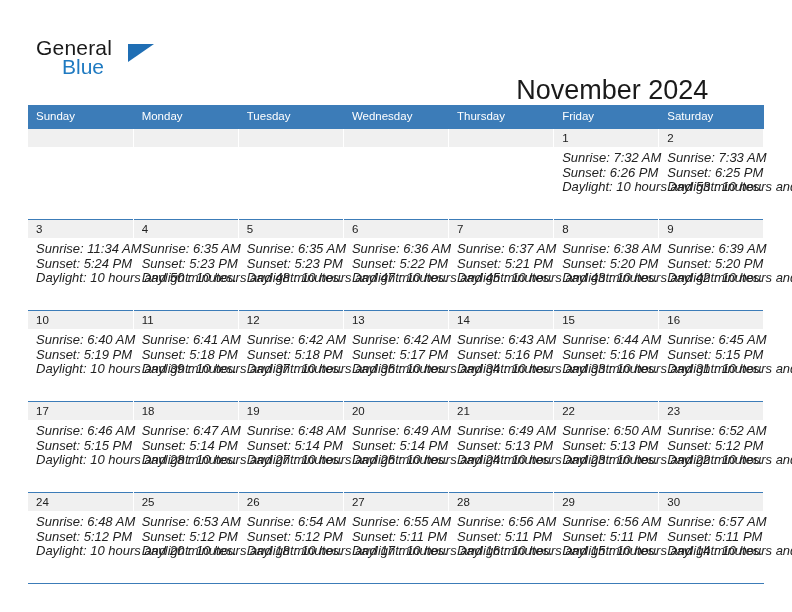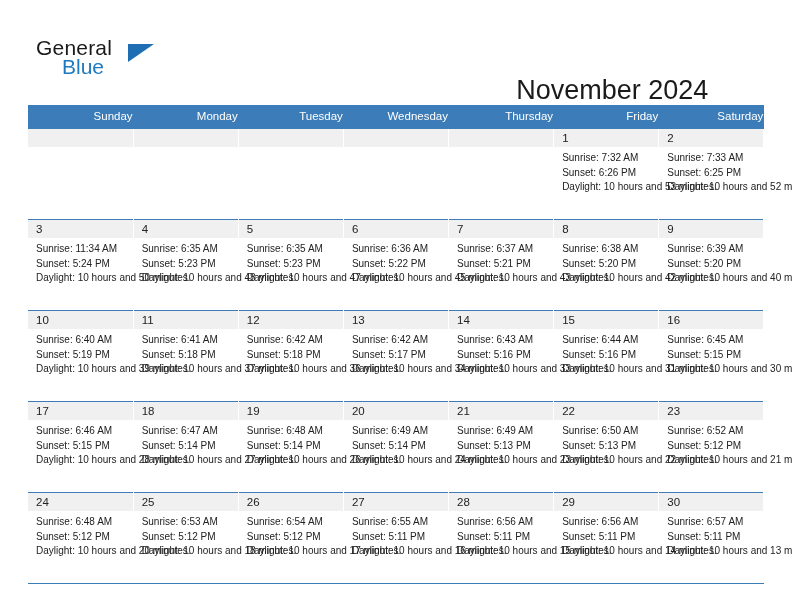--- a/index.html
+++ b/index.html
@@ -98,21 +98,21 @@
     border-collapse: collapse;
     table-layout: fixed;
   }
   table.cal col { width: 105.14px; }
 
   thead th {
     background: #3c7cb8;
     color: #ffffff;
     font-size: 11.5px;
     font-weight: normal;
-    text-align: right;
+    text-align: left;
     padding: 5px 0 6px 8px;
     height: 20px;
     box-sizing: border-box;
     border-right: 1px solid #3c7cb8;
   }
 
   tbody td {
     vertical-align: top;
     padding: 0;
     height: 90px;
@@ -131,23 +131,24 @@
     box-sizing: border-box;
     font-size: 11.5px;
     color: #222222;
     line-height: 15px;
   }
   td.empty .daynum-strip {
     background: #f0f0f0;
   }
   .cell-body {
     padding: 4px 4px 0 8px;
-    font-size: 10px;
+    font-size: 13px;
     line-height: 14.6px;
     color: #222222;
+    font-style: italic;
   }
   .cell-body div { white-space: nowrap; }
   .daylight-wrap { white-space: normal; }
 </style>
 </head>
 <body>
 
 <div class="page">
 
   <div class="topbar">

